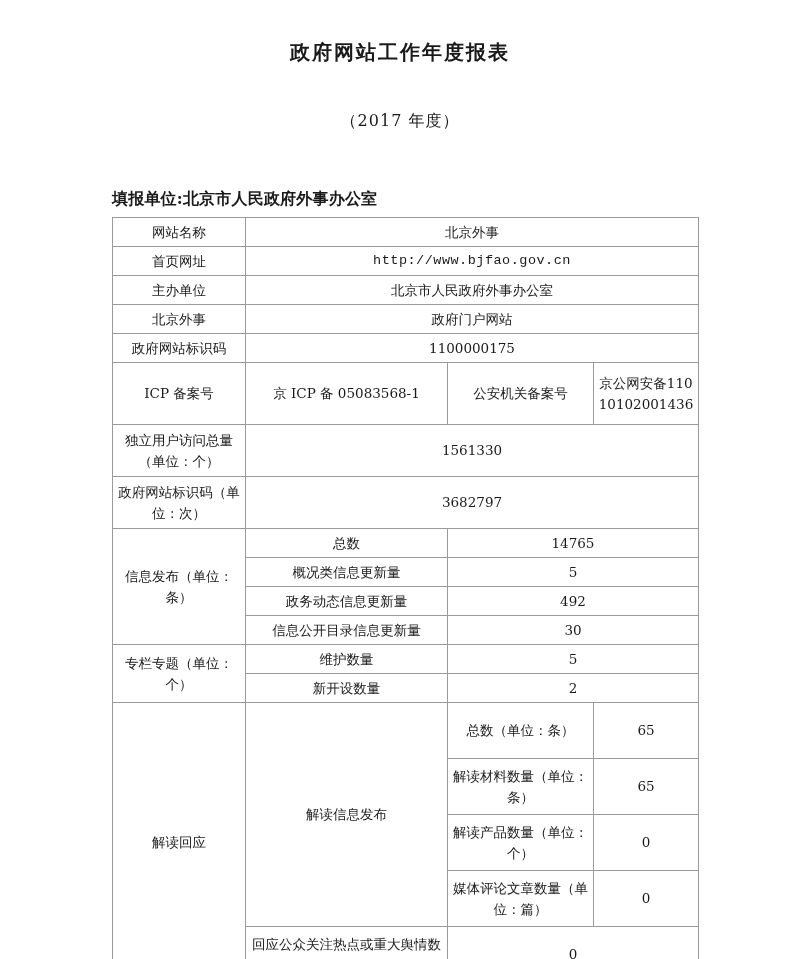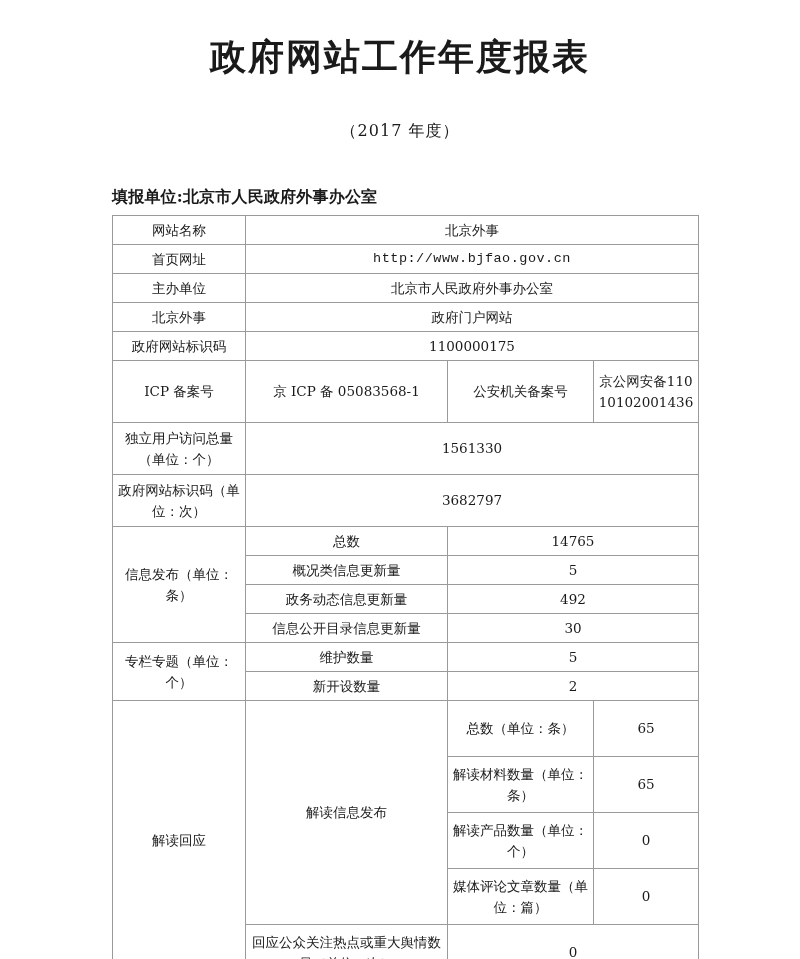--- a/index.html
+++ b/index.html
@@ -16,31 +16,31 @@
     -webkit-font-smoothing: antialiased;
   }
   .page {
     position: relative;
     width: 800px;
     height: 959px;
     box-sizing: border-box;
   }
   .doc-title {
     text-align: center;
-    font-size: 36px;
+    font-size: 20px;
     font-weight: bold;
     letter-spacing: 2px;
-    margin: 11px;
+    margin: 17px;
     padding-top: 22px;
     font-family: "DejaVu Sans", "Liberation Sans", sans-serif;
   }
   .doc-subtitle {
     text-align: center;
     font-size: 16px;
-    margin: 0;
+    margin: 12px;
     padding-top: 28px;
     letter-spacing: 1px;
   }
   .unit-line {
     font-size: 16px;
     font-weight: bold;
     margin: 0;
     padding-top: 45px;
     padding-left: 112px;
     letter-spacing: 0.2px;

